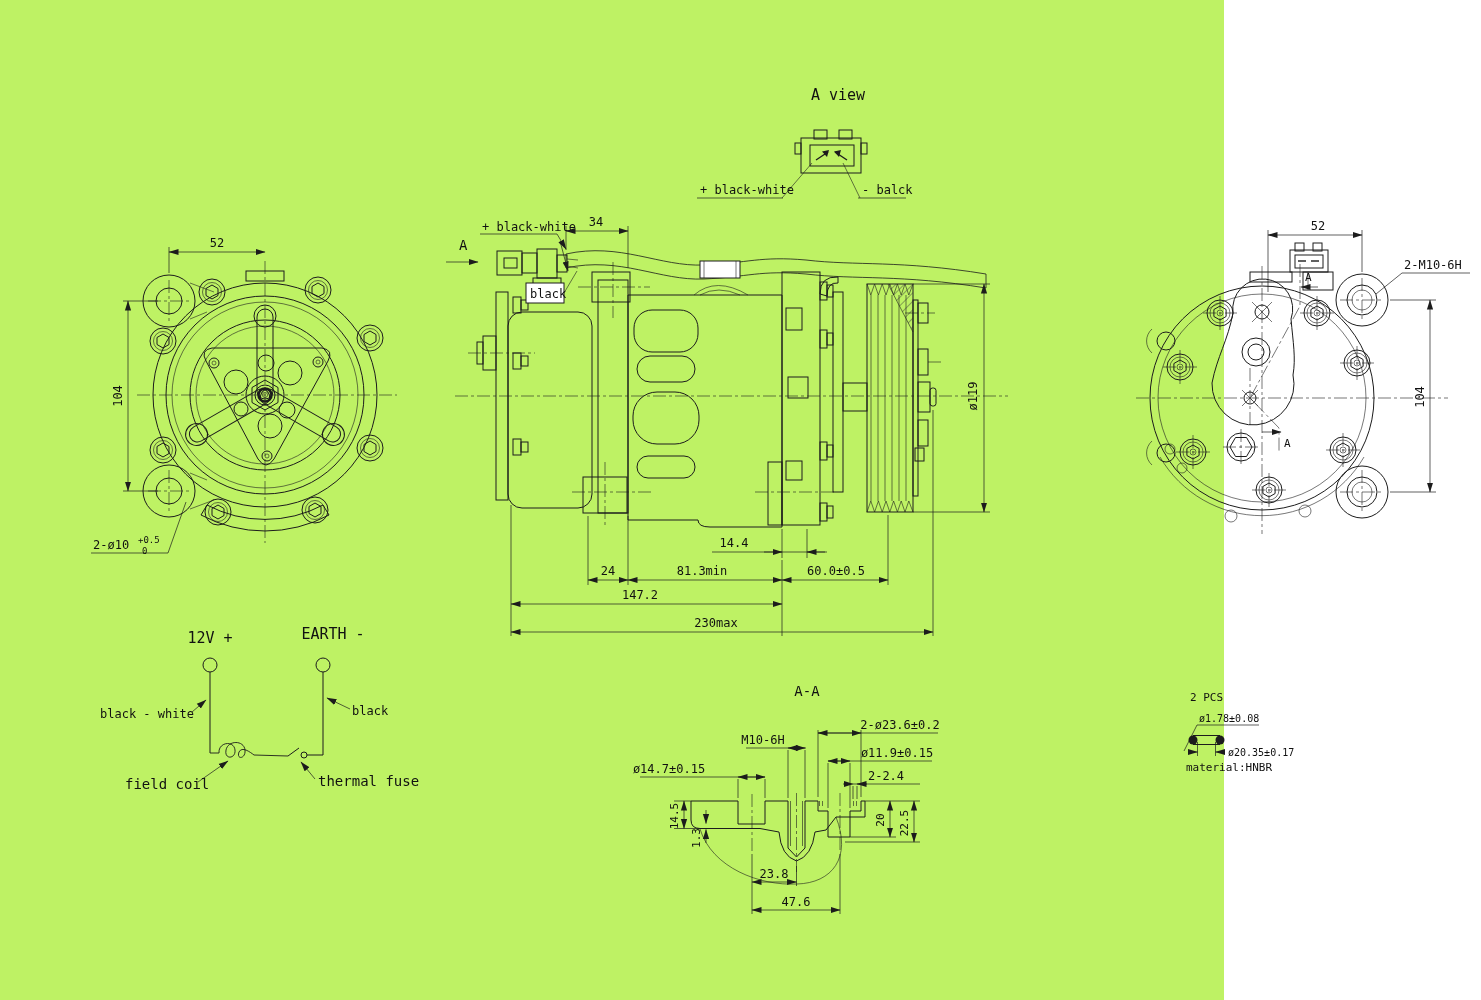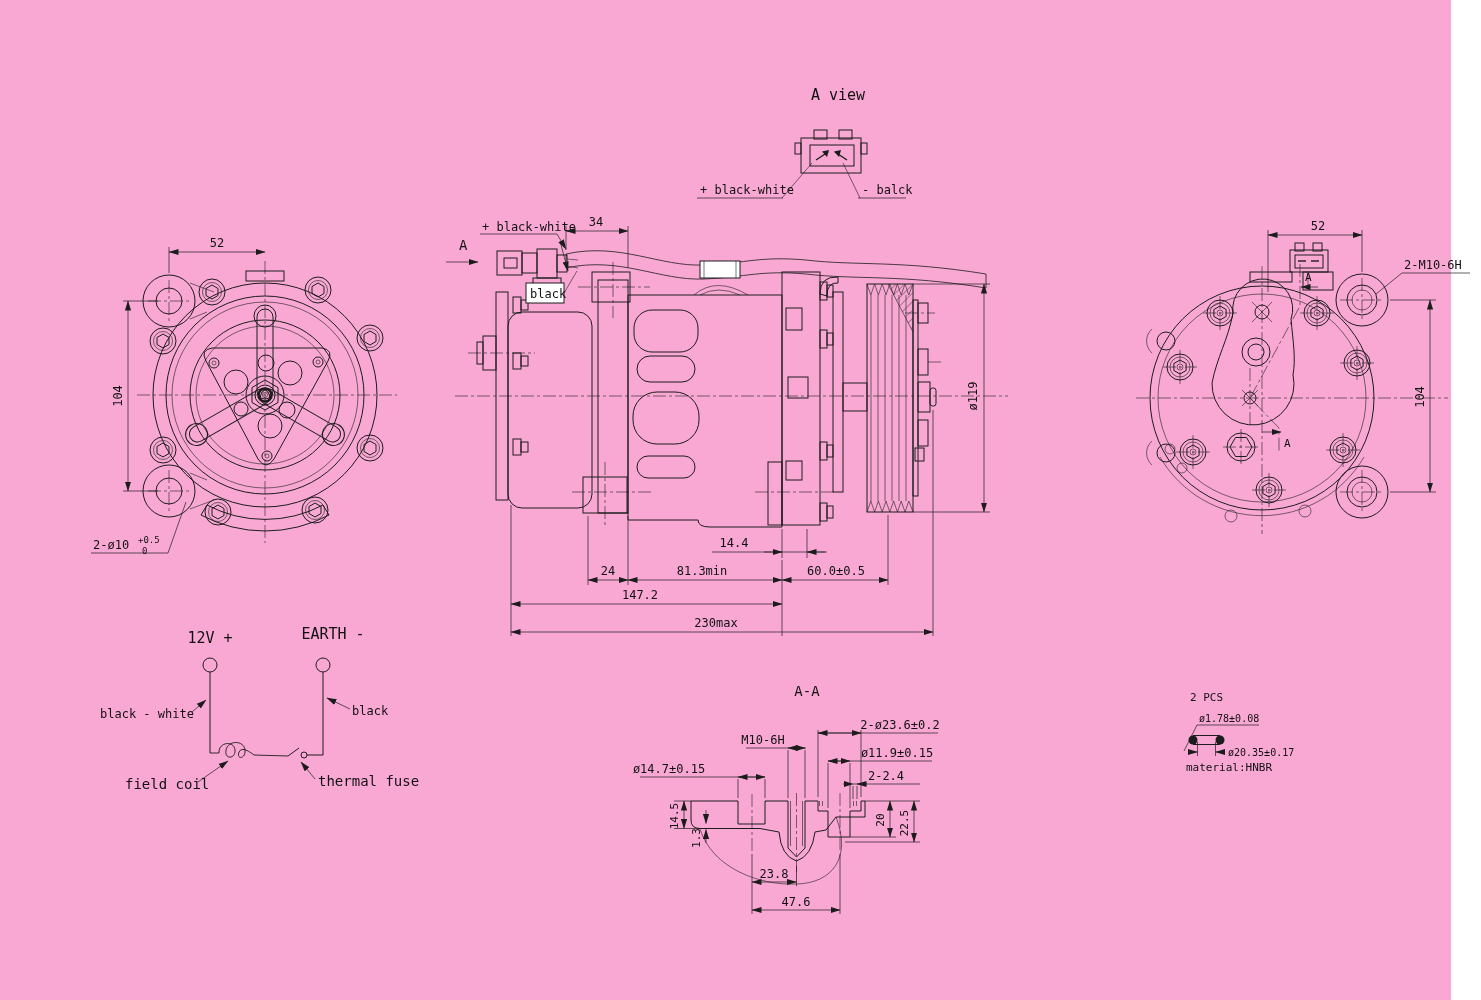--- a/index.html
+++ b/index.html
@@ -1,16 +1,16 @@
 <!DOCTYPE html>
 <html><head>
 <meta charset="utf-8">
 <style>
   html,body{margin:0;padding:0;background:#fff;}
-  .stage{width:1451px;height:1000px;position:relative;background:#f9a8d4;}
+  .stage{width:1224px;height:1000px;position:relative;background:#bef264;}
   svg{font-family:"DejaVu Sans Mono","Liberation Mono",monospace;}
   .s{stroke:#1c1c1c;fill:none;stroke-width:1;}
   .s2{stroke:#1c1c1c;fill:none;stroke-width:1.4;}
   .sthin{stroke:#1c1c1c;fill:none;stroke-width:.6;}
   .dim{stroke:#1c1c1c;fill:none;stroke-width:.7;}
   .cl{stroke:#1c1c1c;fill:none;stroke-width:.6;stroke-dasharray:13 3 3 3;}
   .wf{fill:#fff;}
   .fillb{fill:#1c1c1c;stroke:none;}
   text{fill:#111;font-size:12px;stroke:none;}
   .t15{font-size:15px;} .t14{font-size:14px;} .t11{font-size:11px;} .t10{font-size:10px;} .t9{font-size:9px;}

